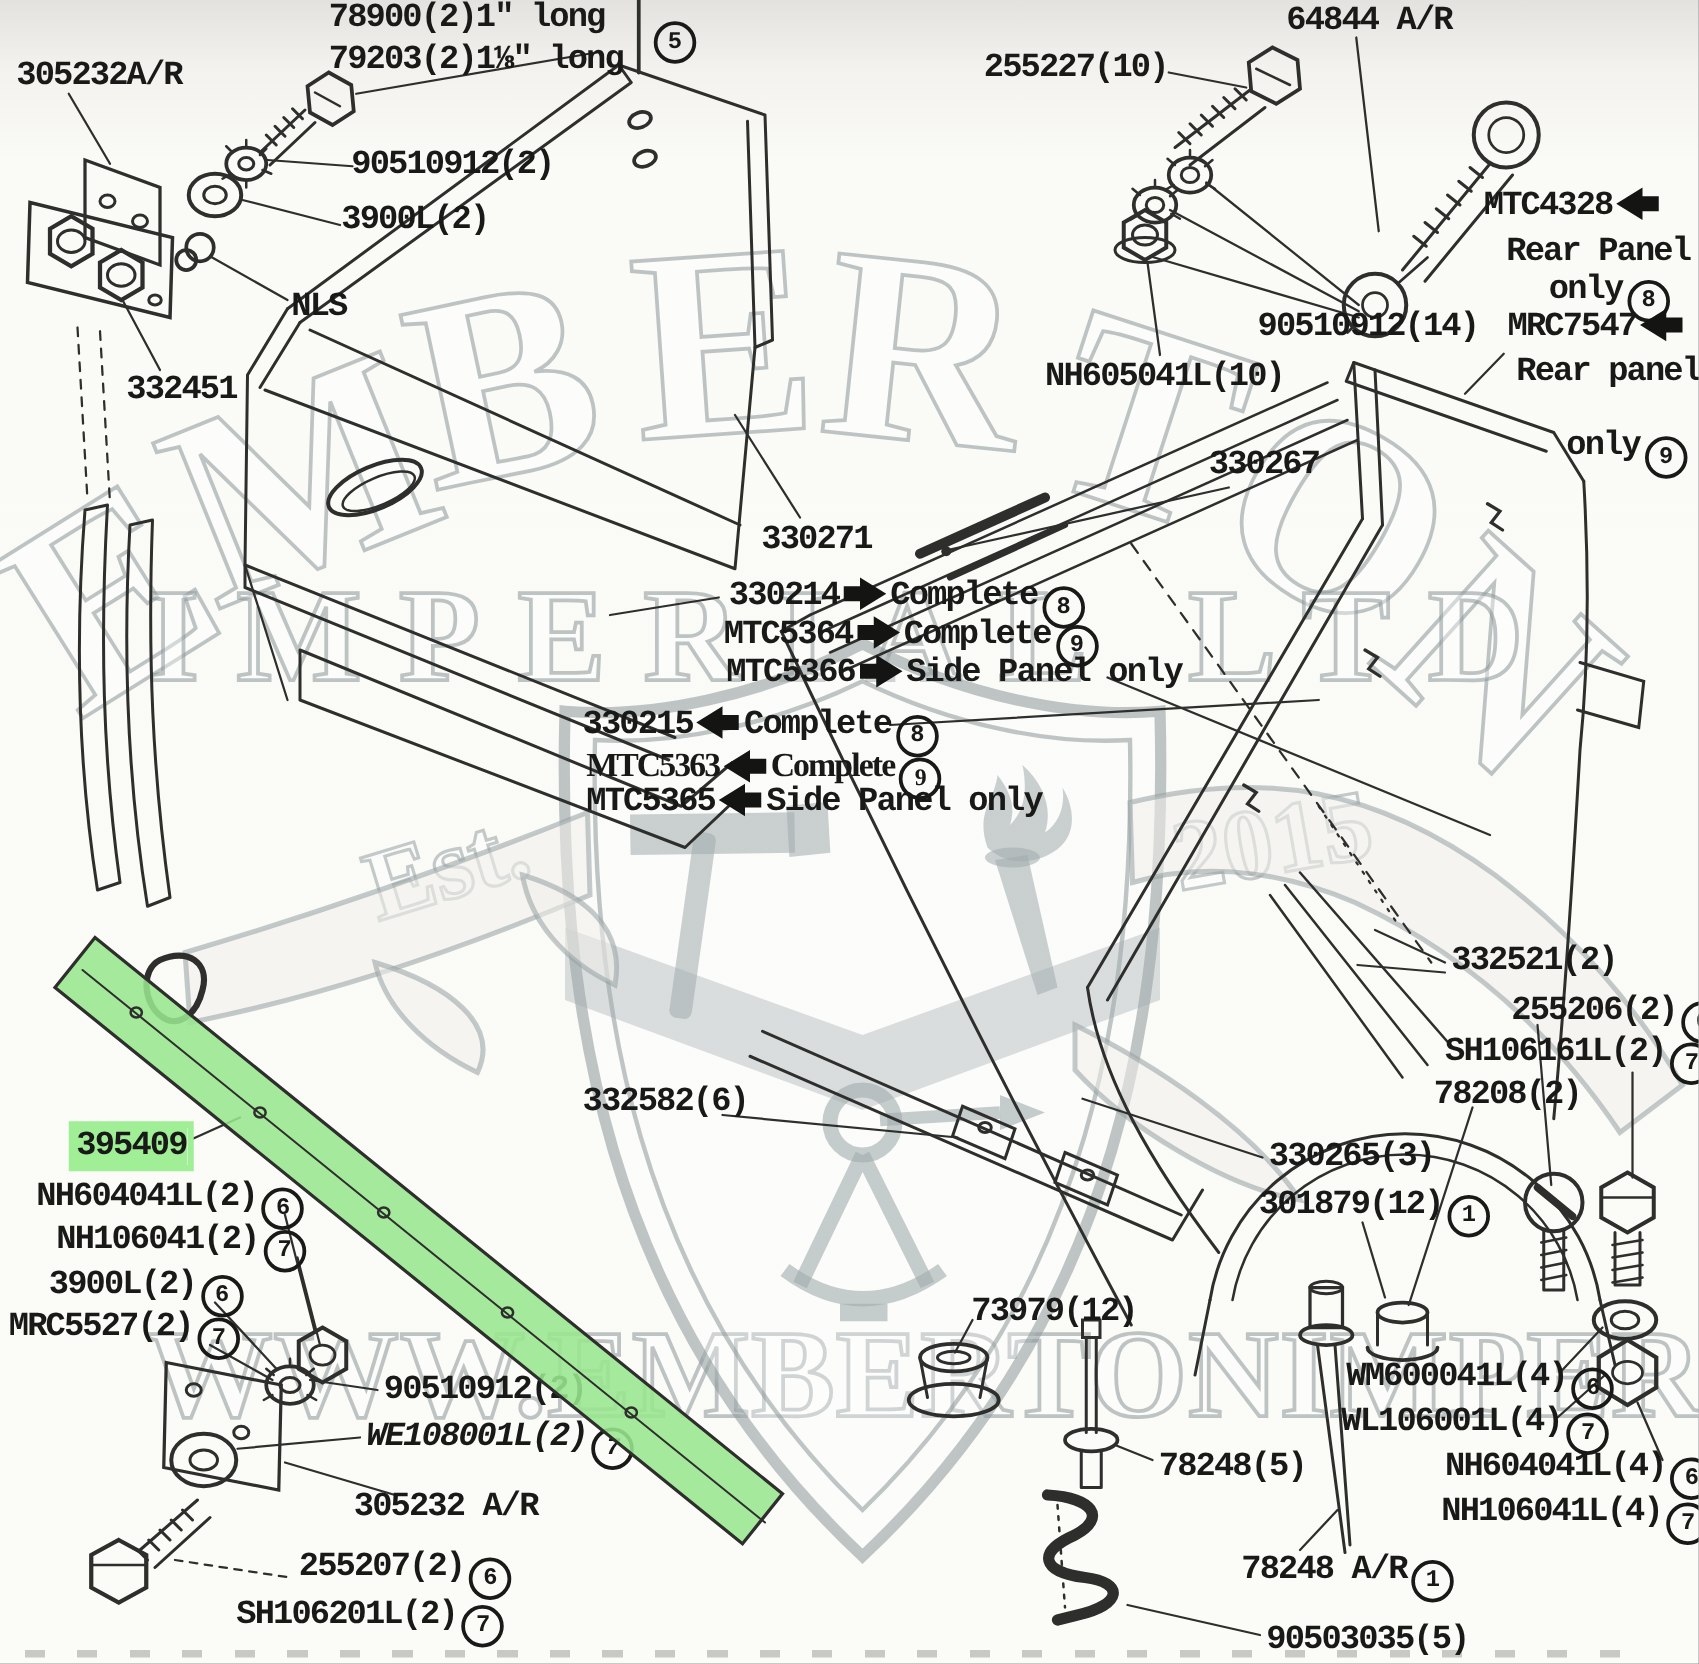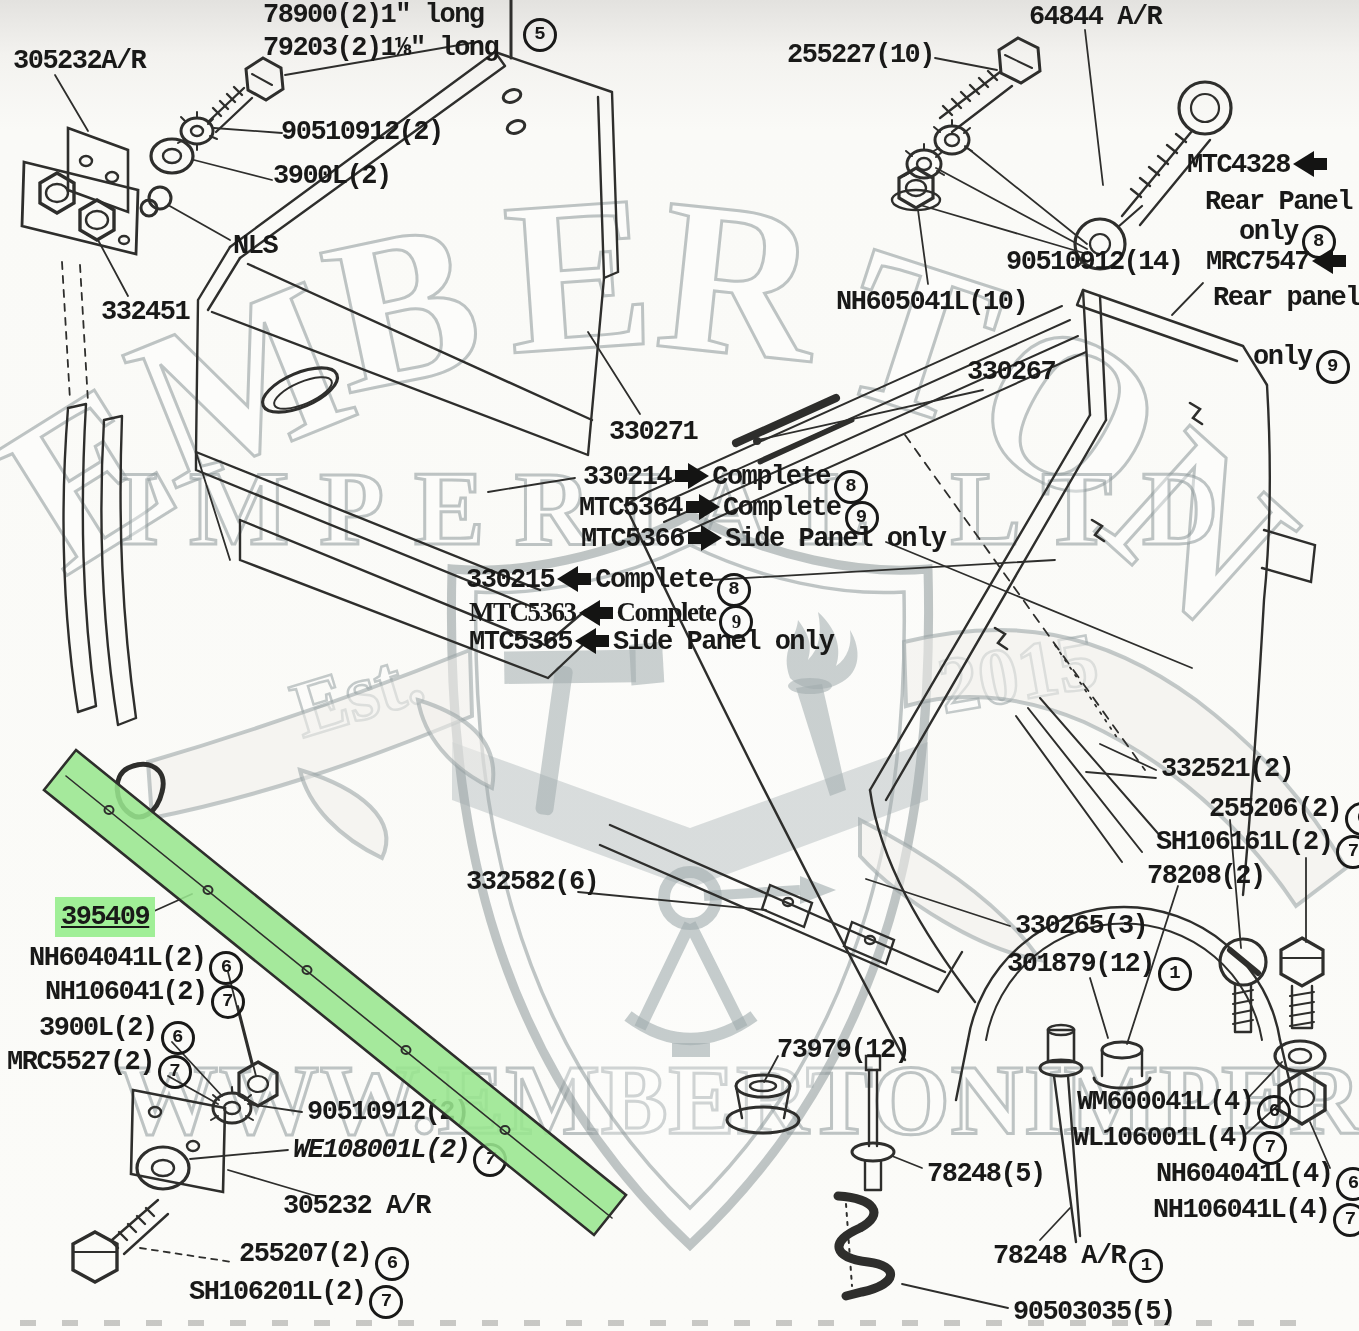--- a/index.html
+++ b/index.html
@@ -333,21 +333,21 @@
       <div class="callout" style="left: 465px; top: 565px; text-align: right;"><span class="pt">330215</span><span class="arr al"></span><span class="pt">Complete</span><span class="badge">8</span></div>
       <div class="callout" style="left: 468px; top: 597px; font-family: Liberation Serif, serif;"><span class="pt">MTC5363</span><span class="arr al"></span><span class="pt">Complete</span><span class="badge">9</span></div>
       <div class="callout" style="left: 468px; top: 627px;"><span class="pt">MTC5365</span><span class="arr al"></span><span class="pt">Side Panel only</span></div>
       <div class="callout" style="left: 446px; top: 867px; margin-left: 19px;"><span class="pt">332582(6)</span></div>
       <div class="callout" style="left: 1014px; top: 911px;"><span class="pt">330265(3)</span></div>
       <div class="callout" style="left: 1006px; top: 949px;"><span class="pt">301879(12)</span><span class="badge">1</span></div>
       <div class="callout" style="left: 1160px; top: 730px; margin-top: 24px;"><span class="pt">332521(2)</span></div>
       <div class="callout" style="left: 1208px; top: 794px;"><span class="pt">255206(2)</span><span class="badge">6</span></div>
       <div class="callout" style="left: 1155px; top: 827px;"><span class="pt">SH106161L(2)</span><span class="badge">7</span></div>
       <div class="callout" style="left: 1146px; top: 861px;"><span class="pt">78208(2)</span></div>
-      <div class="callout hl" style="left: 60px; top: 902px; text-decoration: underline;"><span class="pt">395409</span></div>
+      <div class="callout hl" style="left: 60px; top: 902px;"><span class="pt">395409</span></div>
       <div class="callout" style="left: 28px; top: 943px;"><span class="pt">NH604041L(2)</span><span class="badge">6</span></div>
       <div class="callout" style="left: 44px; top: 977px;"><span class="pt">NH106041(2)</span><span class="badge">7</span></div>
       <div class="callout" style="left: 38px; top: 1013px;"><span class="pt">3900L(2)</span><span class="badge">6</span></div>
       <div class="callout" style="left: 6px; top: 1047px;"><span class="pt">MRC5527(2)</span><span class="badge">7</span></div>
       <div class="callout" style="left: 306px; top: 1097px;"><span class="pt">90510912(2)</span></div>
       <div class="callout" style="left: 292px; top: 1135px; font-style: italic;"><span class="pt">WE108001L(2)</span><span class="badge">7</span></div>
       <div class="callout" style="left: 282px; top: 1191px;"><span class="pt">305232 A/R</span></div>
       <div class="callout" style="left: 238px; top: 1239px;"><span class="pt">255207(2)</span><span class="badge">6</span></div>
       <div class="callout" style="left: 188px; top: 1277px;"><span class="pt">SH106201L(2)</span><span class="badge">7</span></div>
       <div class="callout" style="left: 776px; top: 1035px;"><span class="pt">73979(12)</span></div>

